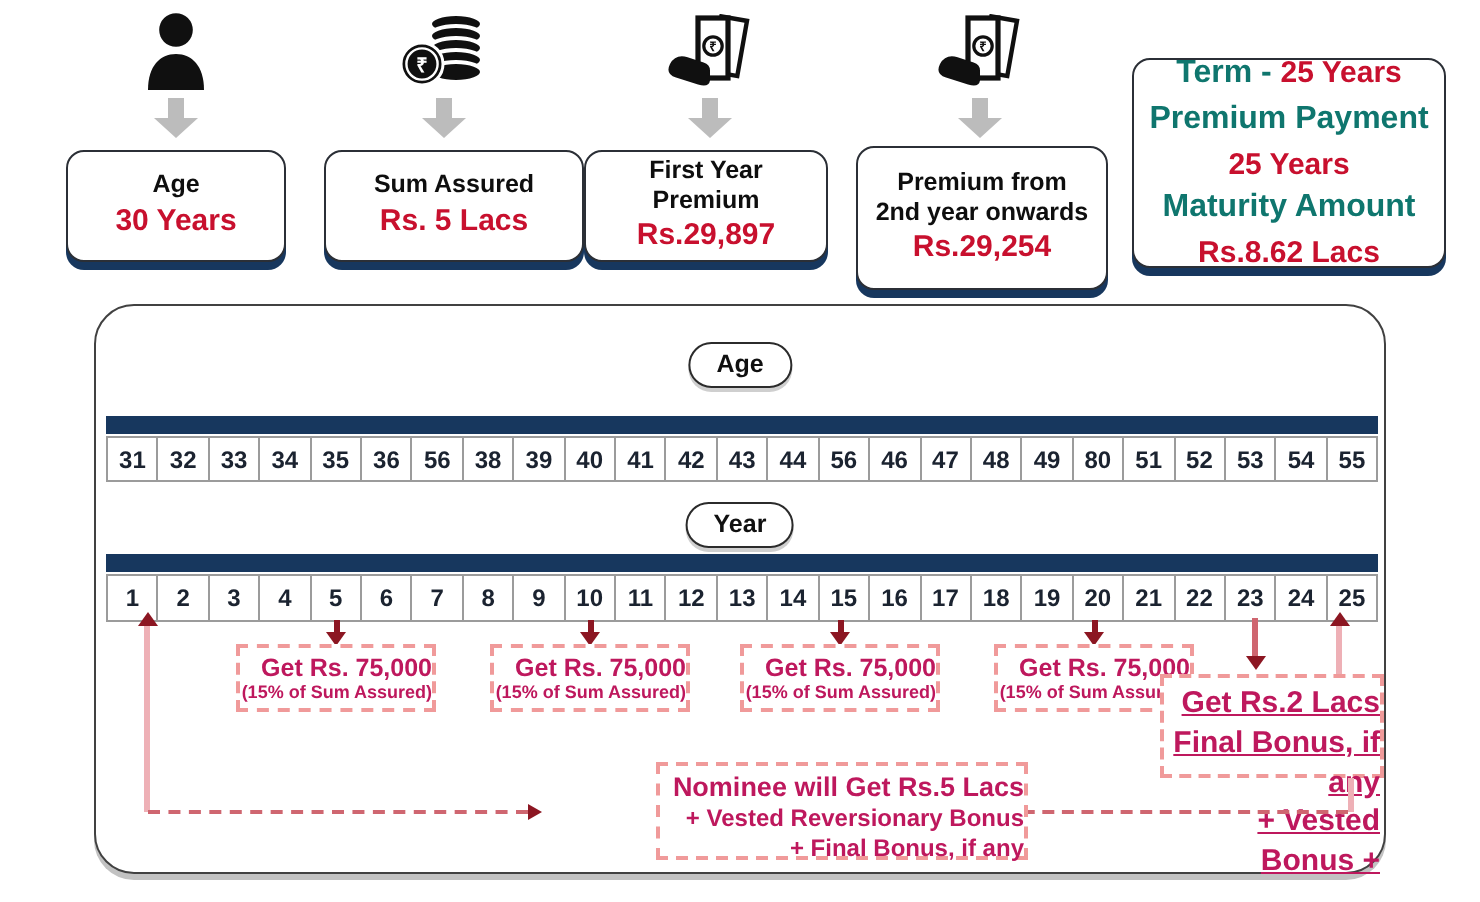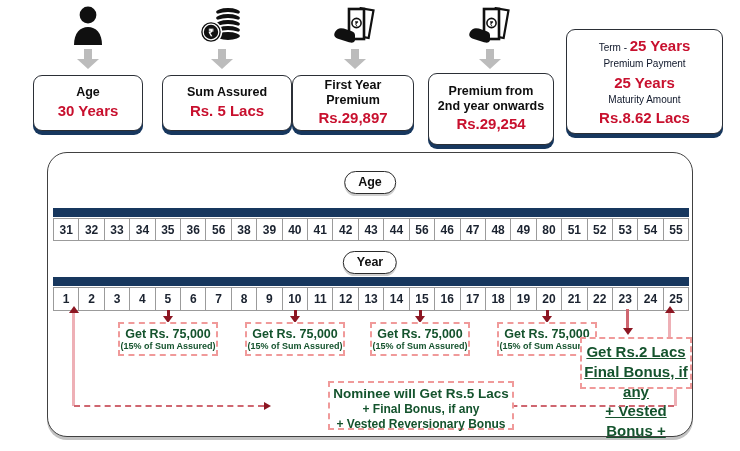--- a/index.html
+++ b/index.html
@@ -10,21 +10,21 @@
   
   .icon-wrap{position:absolute;top:5px;}
   .block-arrow{position:absolute;top:49px;}
   .card{
     position:absolute;background:#fff;border:1.6px solid #2b2f36;border-radius:9px;
     box-shadow:0 4px 0 #17375e;display:flex;flex-direction:column;align-items:center;
     justify-content:center;text-align:center;box-sizing:border-box;padding:2px 4px;
   }
   .card .lbl{font-weight:700;font-size:12.5px;color:#0e0e0e;line-height:1.22;white-space:pre-line;}
   .card .val{font-weight:700;font-size:15px;color:#c8102e;line-height:1.35;}
-  .card .blk{font-weight:400;font-size:10px;color:#0f172a;line-height:1.42;}
+  .card .blk{font-weight:700;font-size:16px;color:#0f766e;line-height:1.42;}
   .card .red{font-weight:700;font-size:15px;color:#c8102e;line-height:1.42;}
   .inline-line{line-height:1.42;}
   .inline-line .blk,.inline-line .red{display:inline;}
   
   .tl{
     position:absolute;left:47px;top:152px;width:646px;height:285px;background:#fff;
     border:1.6px solid #414141;border-radius:20px;box-shadow:0 3px 0 #c2c2c2;box-sizing:border-box;
   }
   .pill{
     position:absolute;left:50%;transform:translateX(-50%);background:#fff;
@@ -45,22 +45,22 @@
   .dark-red{background:#8c1622;}
   .pink{background:#eeb0b6;}
   .mid-red{background:#cf6670;}
   .head-down{position:absolute;width:0;height:0;border:5px solid transparent;border-top:7px solid #8c1622;border-bottom:none;}
   .head-up{position:absolute;width:0;height:0;border:5px solid transparent;border-bottom:7px solid #8c1622;border-top:none;}
   .head-right{position:absolute;width:0;height:0;border:4.5px solid transparent;border-left:7px solid #8c1622;border-right:none;}
   .head-left{position:absolute;width:0;height:0;border:4.5px solid transparent;border-right:7px solid #8c1622;border-left:none;}
   .dash-h{position:absolute;border-top:2.5px dashed #cf6670;}
   
   .note{
-    position:absolute;border:2px dashed #f09a9a;background:#fff;text-align:center;
-    color:#14532d;font-weight:700;box-sizing:border-box;
+    position:absolute;border:2px dashed #f09a9a;background:#fff;text-align:right;
+    color:#be185d;font-weight:700;box-sizing:border-box;
   }
   .note75{width:100px;height:34px;padding-top:3px;}
   .note75 .t1{font-size:12.5px;line-height:1.15;}
   .note75 .t2{font-size:9px;line-height:1.2;}
   .maturity{left:532px;top:184px;width:112px;height:52px;padding-top:3px;font-size:15px;line-height:1.32;text-decoration:underline;}
   .nominee{left:280px;top:228px;width:186px;height:49px;padding-top:3px;}
   .nominee .n1{font-size:13.5px;line-height:1.2;}
   .nominee .n2{font-size:12px;line-height:1.2;}
 </style>
 </head>
@@ -262,18 +262,18 @@
     <div class="v-line pink" style="left:24px;top:160px;height:93px"></div>
     <div class="dash-h" style="left:26px;top:252px;width:190px"></div>
     <div class="head-right" style="left:216px;top:249px"></div>
 
     <div class="v-line pink" style="left:626px;top:236px;height:17px"></div>
     <div class="dash-h" style="left:434px;top:252px;width:192px"></div>
     <div class="head-left" style="left:427px;top:249px"></div>
 
     <div class="note nominee">
       <div class="n1">Nominee will Get Rs.5 Lacs</div>
+      <div class="n2">+ Vested Reversionary Bonus</div>
       <div class="n2">+ Final Bonus, if any</div>
-      <div class="n2">+ Vested Reversionary Bonus</div>
     </div>
 
   </div>
 </div>
 
 </body></html>

